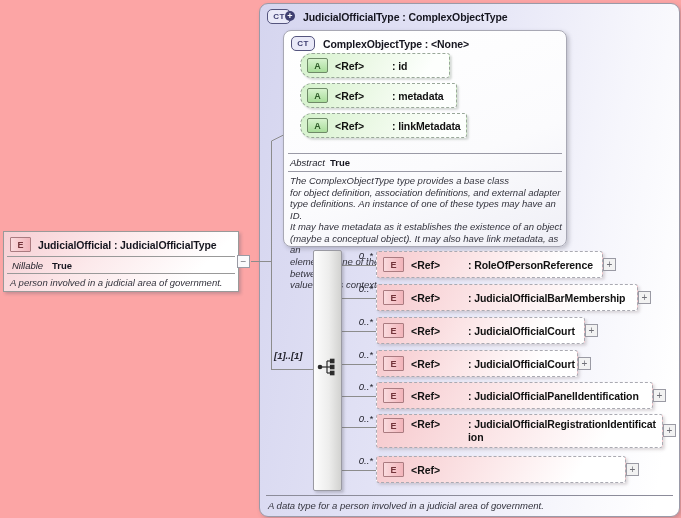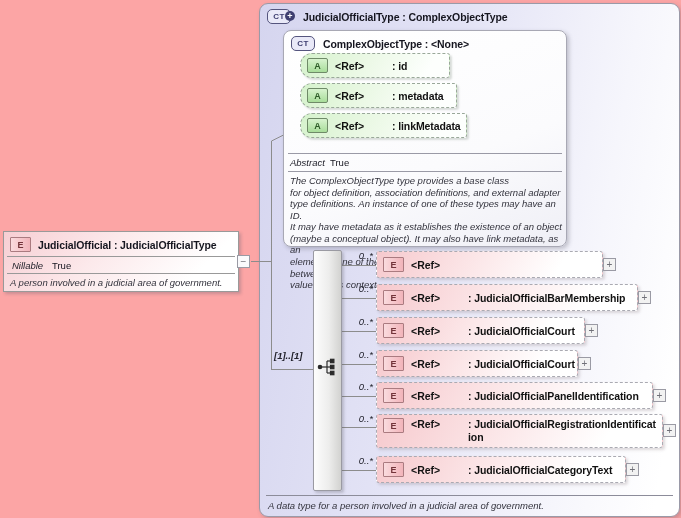--- a/index.html
+++ b/index.html
@@ -33,21 +33,21 @@
   .icon-a{display:inline-flex;align-items:center;justify-content:center;width:19px;height:13px;
     flex:0 0 19px;border:1px solid #6f8a68;border-radius:2px;
     background:linear-gradient(180deg,#d8f3cf,#a8dd9a);color:#2c5a26;font-size:9px;font-weight:bold;}
   .icon-e{display:inline-flex;align-items:center;justify-content:center;width:19px;height:13px;
     flex:0 0 19px;border:1px solid #aa7b80;border-radius:1px;
     background:linear-gradient(90deg,#fadbde,#f2b4ba);color:#73343a;font-size:9px;font-weight:bold;}
   
   .box-title{font-weight:bold;font-size:10.5px;color:#15151f;letter-spacing:-0.1px;white-space:nowrap;}
   .doc{font-style:italic;font-size:9.5px;color:#33333d;line-height:1.22;white-space:pre-line;}
   .fact-label{font-style:italic;font-size:9.5px;color:#22222c;width:40px;}
-  .fact-value{font-weight:normal;font-size:9.5px;color:#15151f;}
+  .fact-value{font-weight:bold;font-size:9.5px;color:#15151f;}
   .ref{font-weight:bold;font-size:10.5px;width:50px;flex:0 0 50px;white-space:nowrap;}
   .nm{font-weight:bold;font-size:10.5px;white-space:nowrap;letter-spacing:-0.1px;}
   .occurs{position:absolute;width:24px;text-align:right;font-style:italic;font-size:9.5px;color:#22222c;}
   .cardinality{position:absolute;left:274px;top:350px;font-style:italic;font-weight:bold;
     font-size:9.5px;color:#22222c;}
   
   .ebox{position:absolute;left:3px;top:231px;width:234px;height:59px;border:1px solid #999;
     background:linear-gradient(135deg,#f7ced3 0%,#fce9eb 40%,#ffffff 80%);
     box-shadow:2px 2px 3px rgba(90,90,110,.3);}
   .ebox-head{display:flex;align-items:center;gap:7px;padding:5px 6px 4px 6px;}
@@ -180,20 +180,21 @@
   <span class="occurs" style="left:349px;top:283px;">0..*</span>
   <span class="occurs" style="left:349px;top:316px;">0..*</span>
   <span class="occurs" style="left:349px;top:349px;">0..*</span>
   <span class="occurs" style="left:349px;top:381px;">0..*</span>
   <span class="occurs" style="left:349px;top:413px;">0..*</span>
   <span class="occurs" style="left:349px;top:455px;">0..*</span>
 
   <div class="elem-row" style="left:376px;top:251px;width:227px;">
     <span class="icon-e">E</span>
     <span class="ref">&lt;Ref&gt;</span>
+    <span class="nm">: RoleOfPersonReference</span>
     <span class="handle expand">+</span>
   </div>
   <div class="elem-row" style="left:376px;top:284px;width:262px;">
     <span class="icon-e">E</span>
     <span class="ref">&lt;Ref&gt;</span>
     <span class="nm">: JudicialOfficialBarMembership</span>
     <span class="handle expand">+</span>
   </div>
   <div class="elem-row" style="left:376px;top:317px;width:209px;">
     <span class="icon-e">E</span>
@@ -215,17 +216,16 @@
   </div>
   <div class="elem-row two-line" style="left:376px;top:414px;width:287px;">
     <span class="icon-e">E</span>
     <span class="ref">&lt;Ref&gt;</span>
     <span class="nm">: JudicialOfficialRegistrationIdentification</span>
     <span class="handle expand">+</span>
   </div>
   <div class="elem-row" style="left:376px;top:456px;width:250px;">
     <span class="icon-e">E</span>
     <span class="ref">&lt;Ref&gt;</span>
-    <span class="nm">: JudicialOfficialCategoryText</span>
     <span class="handle expand">+</span>
   </div>
 
 </div>
 
 </body></html>

